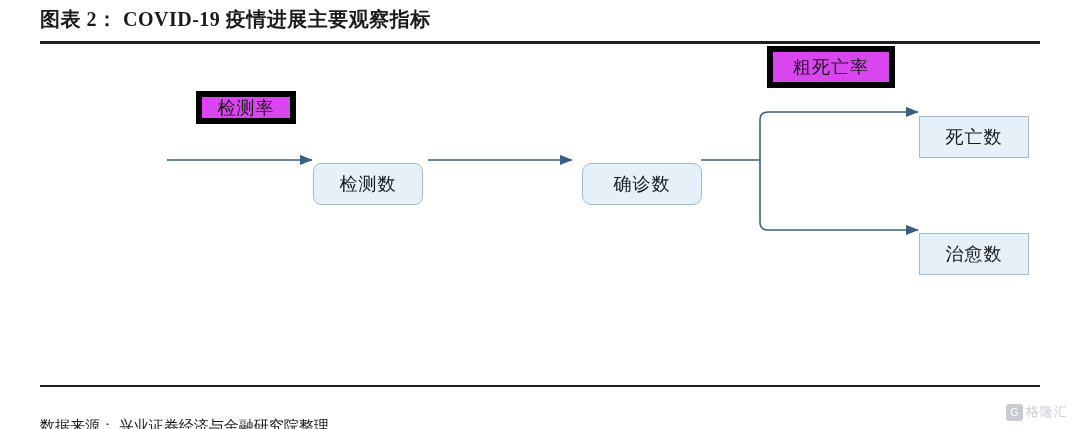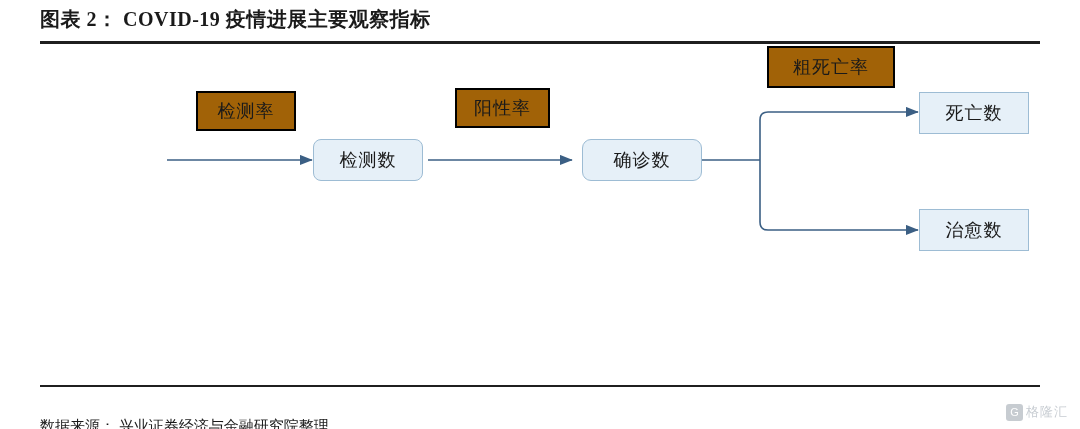--- a/index.html
+++ b/index.html
@@ -51,24 +51,25 @@
     box-sizing:border-box;
     display:flex;align-items:center;justify-content:center;
     font-size:18px;
     letter-spacing:1px;
     white-space:nowrap;
   }
   .node.blue{
     background:#e6f0f8;
     border:1px solid #9dbcd4;
     color:#1a1a1a;
+    margin-top:24px;
   }
   .node.yellow{
-    background:#a16207;
-    border:2px solid #000000;
+    background:#d946ef;
+    border:6px solid #000000;
     color:#1a1a1a;
   }
   svg.connectors{
     position:absolute;left:0;top:0;width:1080px;height:330px;
     overflow:visible;
   }
   
   .watermark{
     position:absolute;
     right:12px;bottom:8px;
@@ -113,22 +114,21 @@
       <line x1="701" y1="110" x2="760" y2="110" stroke="#3b5f84" stroke-width="1.6"></line>
       <path d="M760,110 L760,70 Q760,62 768,62 L918,62" fill="none" stroke="#3b5f84" stroke-width="1.6" marker-end="url(#arrow)"></path>
       <path d="M760,110 L760,172 Q760,180 768,180 L918,180" fill="none" stroke="#3b5f84" stroke-width="1.6" marker-end="url(#arrow)"></path>
     </svg>
 
     <div class="node blue" style="left:313px; top:89px;  width:110px; height:42px;border-radius:8px;">检测数</div>
     <div class="node blue" style="left:582px; top:89px;  width:120px; height:42px;border-radius:9px;">确诊数</div>
     <div class="node blue" style="left:919px; top:42px;  width:110px; height:42px;">死亡数</div>
     <div class="node blue" style="left:919px; top:159px; width:110px; height:42px;">治愈数</div>
 
-    <div class="node yellow" style="left:196px; top:41px;  width:100px; height:40px;">检测率</div>
-    <div class="node yellow" style="left:455px; top:38px;  width:95px;  height:40px;">阳性率</div>
+    <div class="node yellow" style="left:196px; top:41px;  width:100px; height:33px;">检测率</div>
     <div class="node yellow" style="left:767px; top:-4px;  width:128px; height:42px;">粗死亡率</div>
 
   </div>
 
   <div class="footer-rule"></div>
   <div class="footer-text">数据来源： 兴业证券经济与金融研究院整理</div>
 
   <div class="watermark">
     <span class="wm-badge">G</span>
     <span class="wm-text">格隆汇</span>

